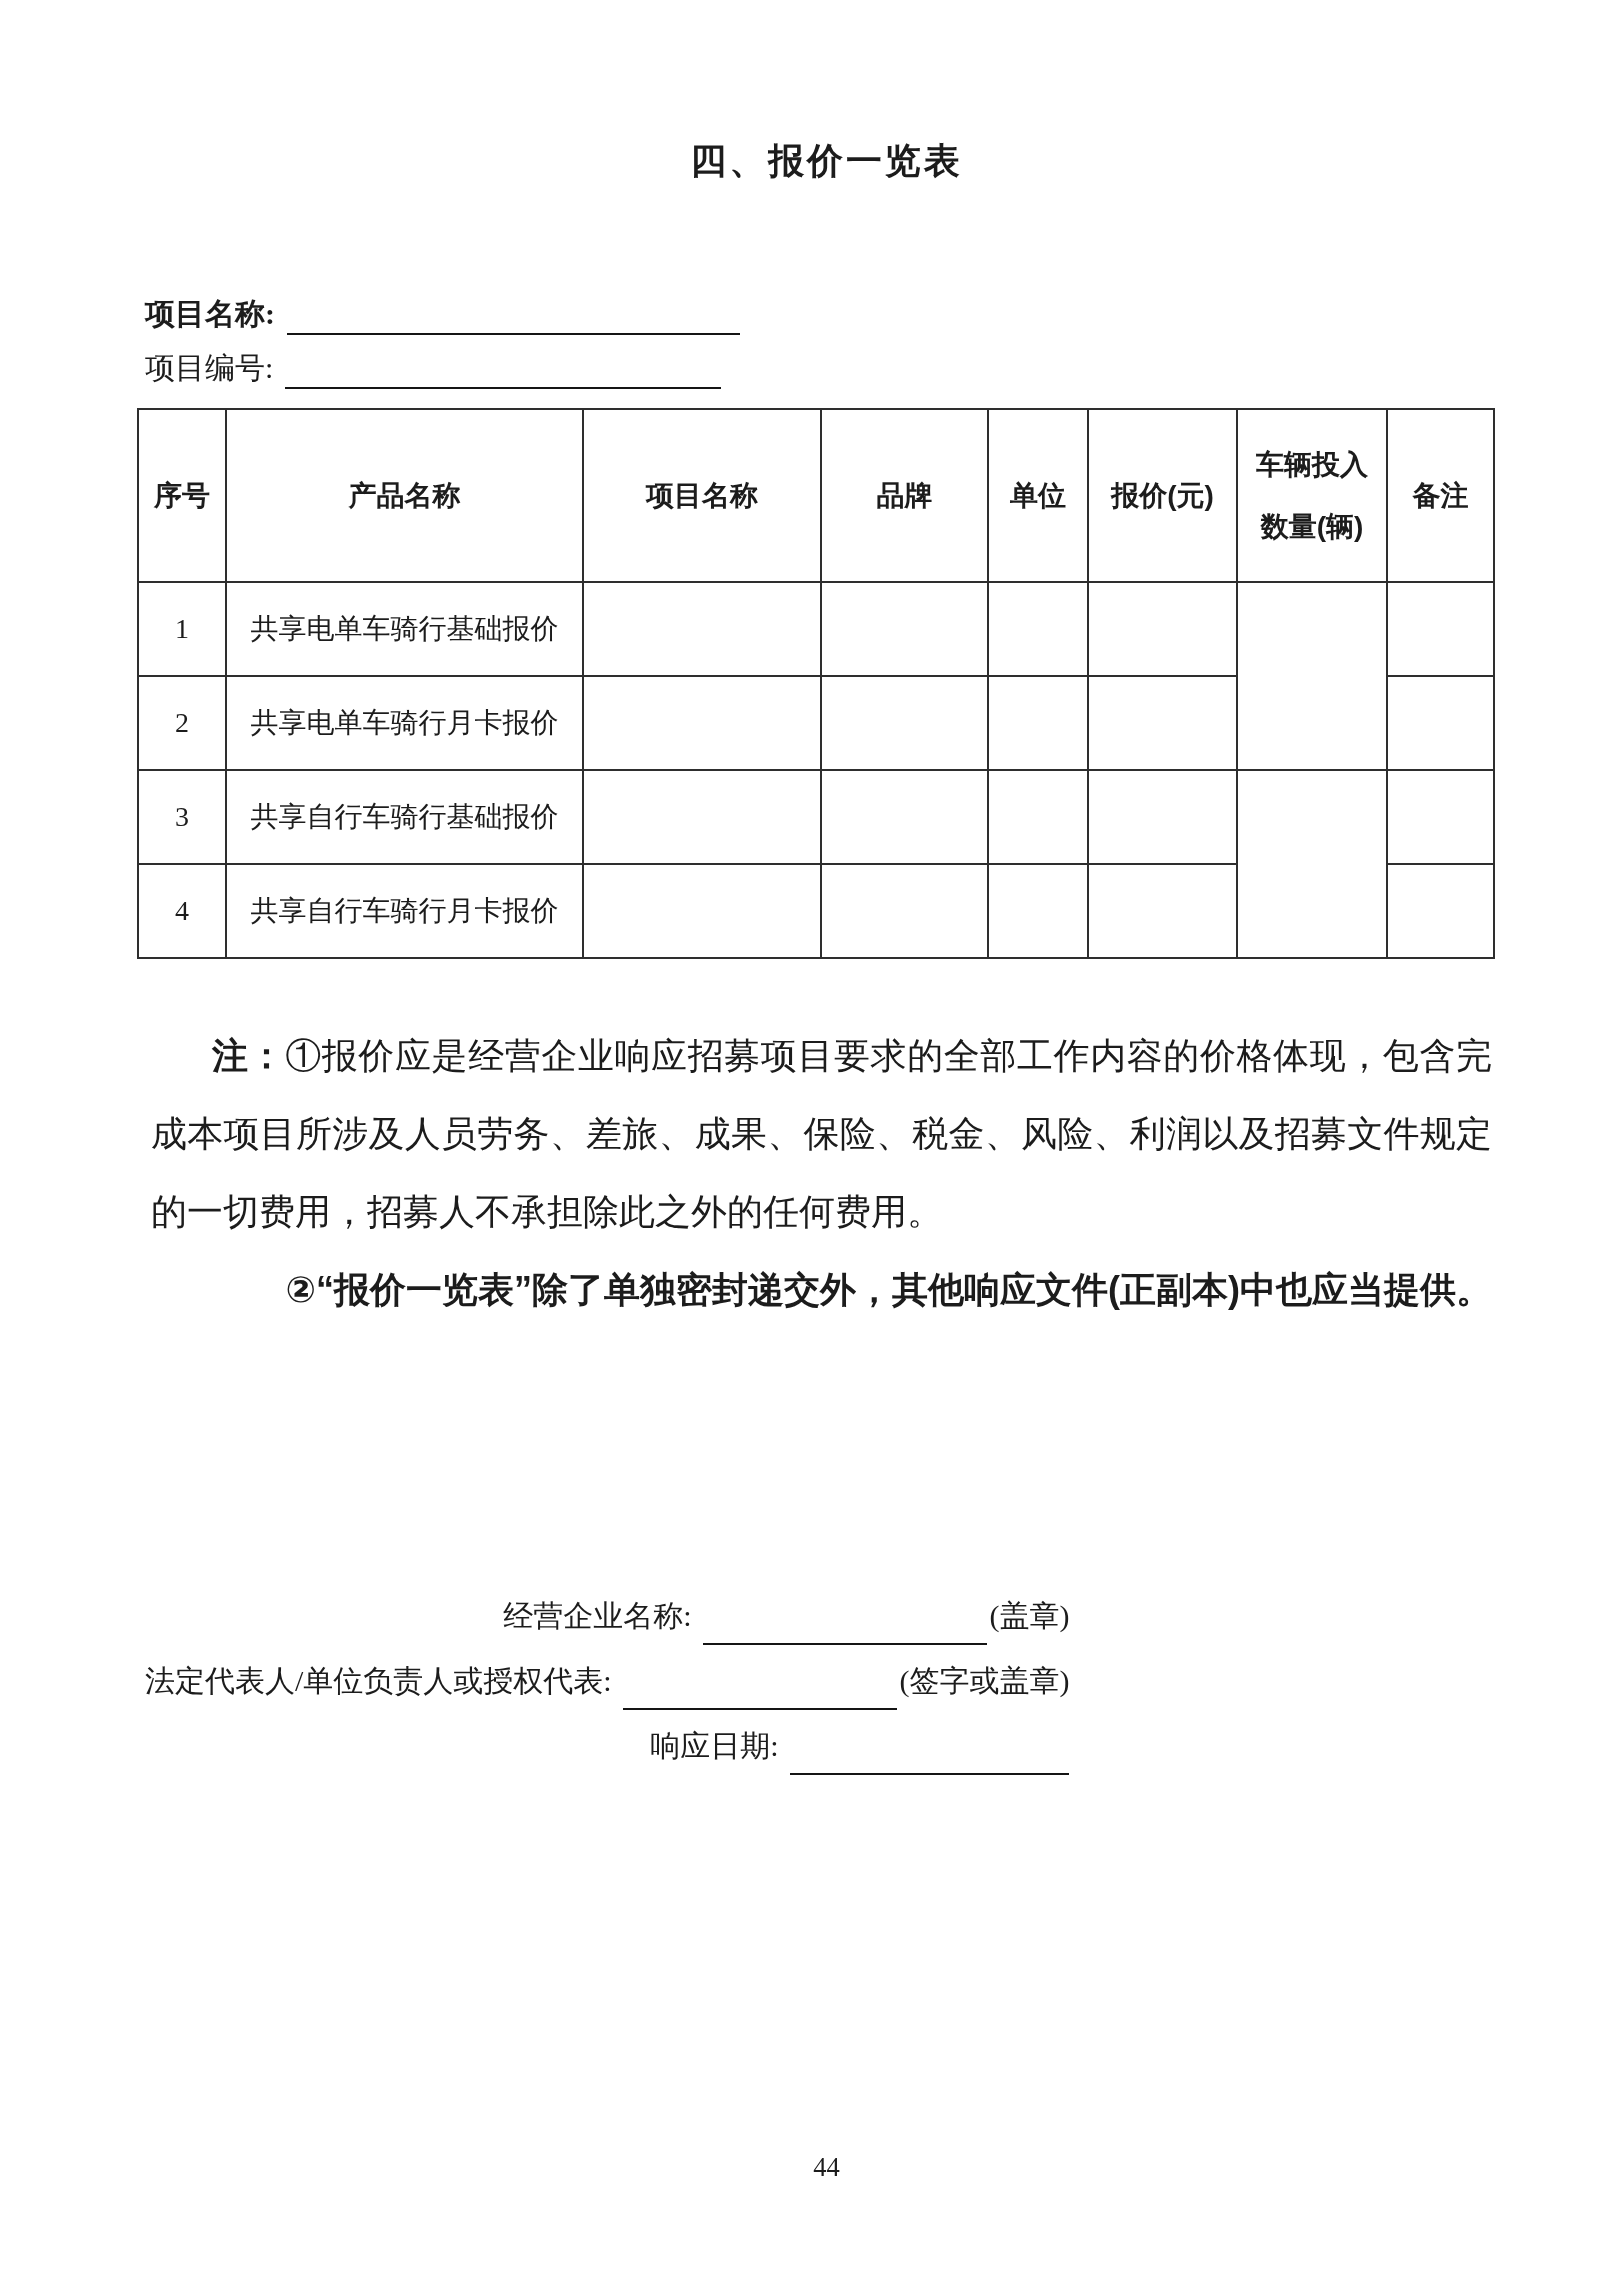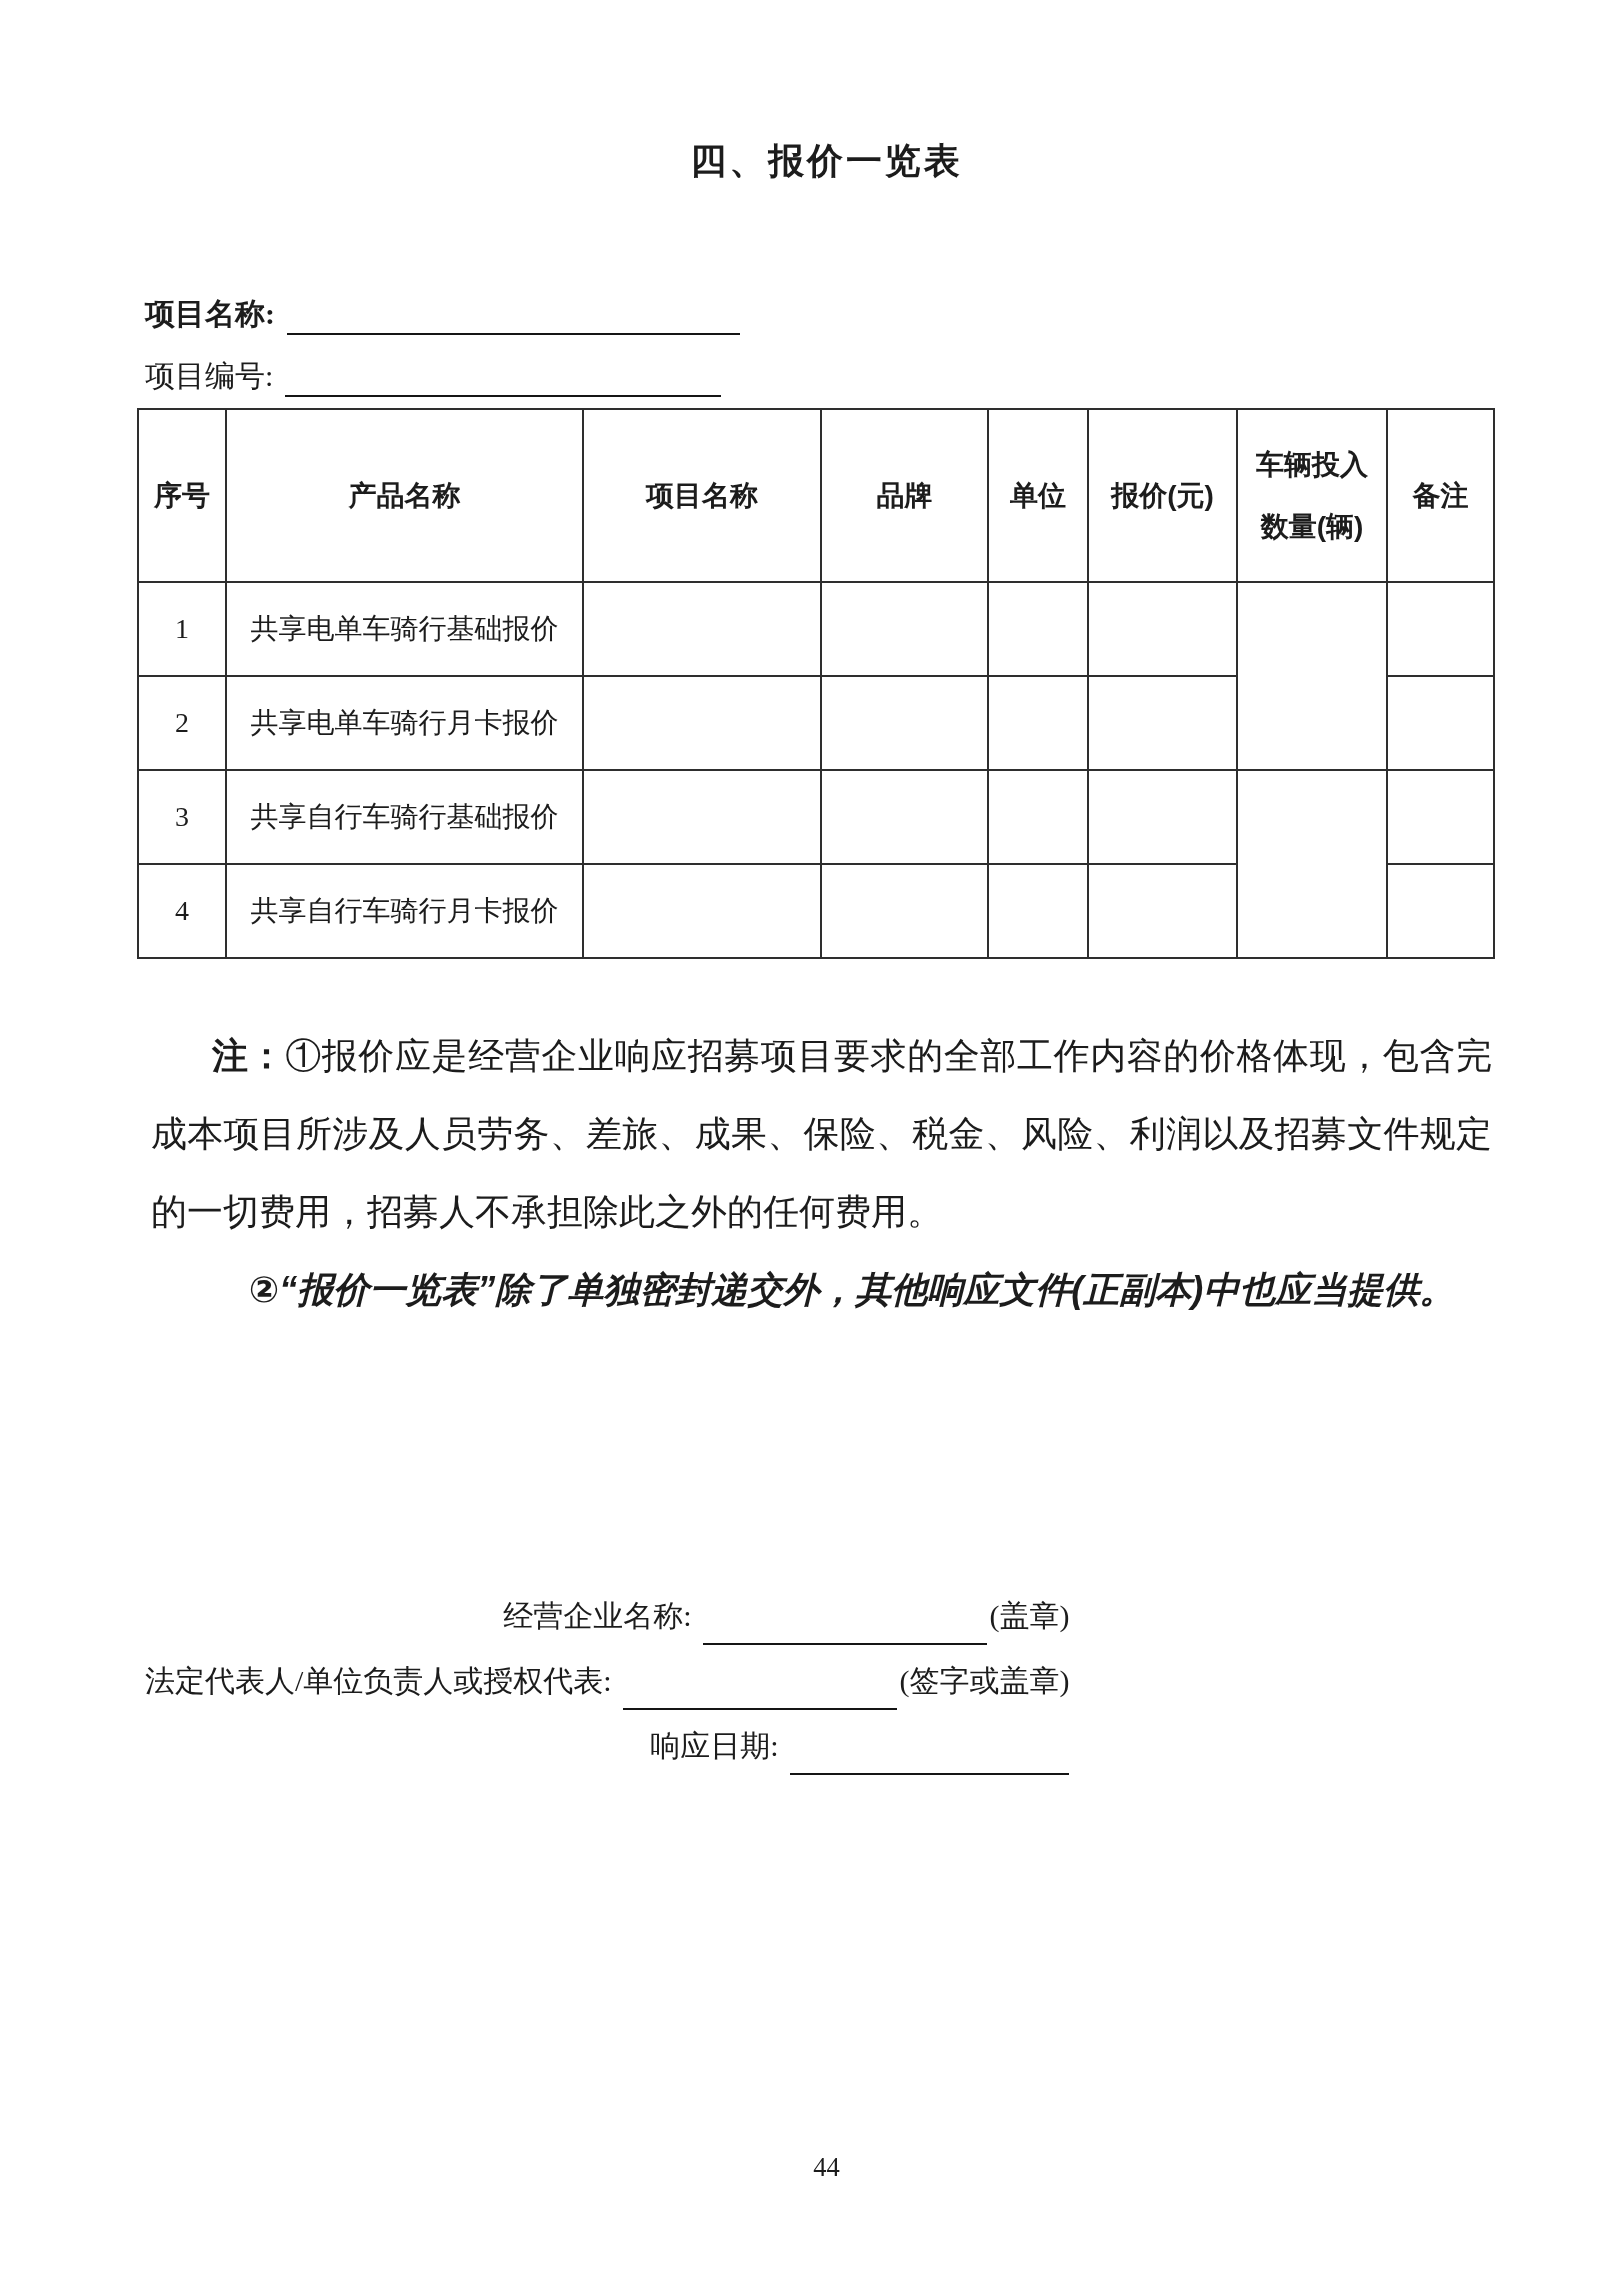--- a/index.html
+++ b/index.html
@@ -18,21 +18,21 @@
   .title {
     position:absolute; top:137px; left:0; width:100%;
     text-align:center;
     font-family:"Liberation Sans","DejaVu Sans",sans-serif;
     font-weight:bold; font-size:36px; letter-spacing:2.9px;
   }
 
   
   .form-line { position:absolute; left:145px; font-size:30px; white-space:nowrap; }
   .form-line.line1 { top:294px;font-weight:bold; }
-  .form-line.line2 { top:356px; }
+  .form-line.line2 { top:348px; }
   .underline {
     display:inline-block;
     border-bottom:2.9px solid #151515;
     height:31px;
     vertical-align:bottom;
     margin-left:11.8px;
   }
   .w462 { width:453px; }
   .w445 { width:436px; }
   .w290 { width:284px; }
@@ -64,21 +64,21 @@
   .notes {
     position:absolute; top:1017px; left:151px; width:1341px;
     font-size:36px; line-height:78px;
     text-align:justify;
   }
   .notes p { margin:0; text-indent:61px; }
   .b, .note2 {
     font-family:"Liberation Sans","DejaVu Sans",sans-serif;
     font-weight:bold;
   }
-  .note2 { text-align:center;font-style:italic; }
+  .note2 { text-align:right; }
 
   
   .sig { position:absolute; top:1586px; left:145px; font-size:30px;text-align:right; }
   .sig-line { height:65px; line-height:59px; white-space:nowrap; }
   .sig .underline { height:29px; }
   .suffix { margin-left:2px; }
 
   
   .page-num {
     position:absolute; top:2152px; left:0; width:100%;

